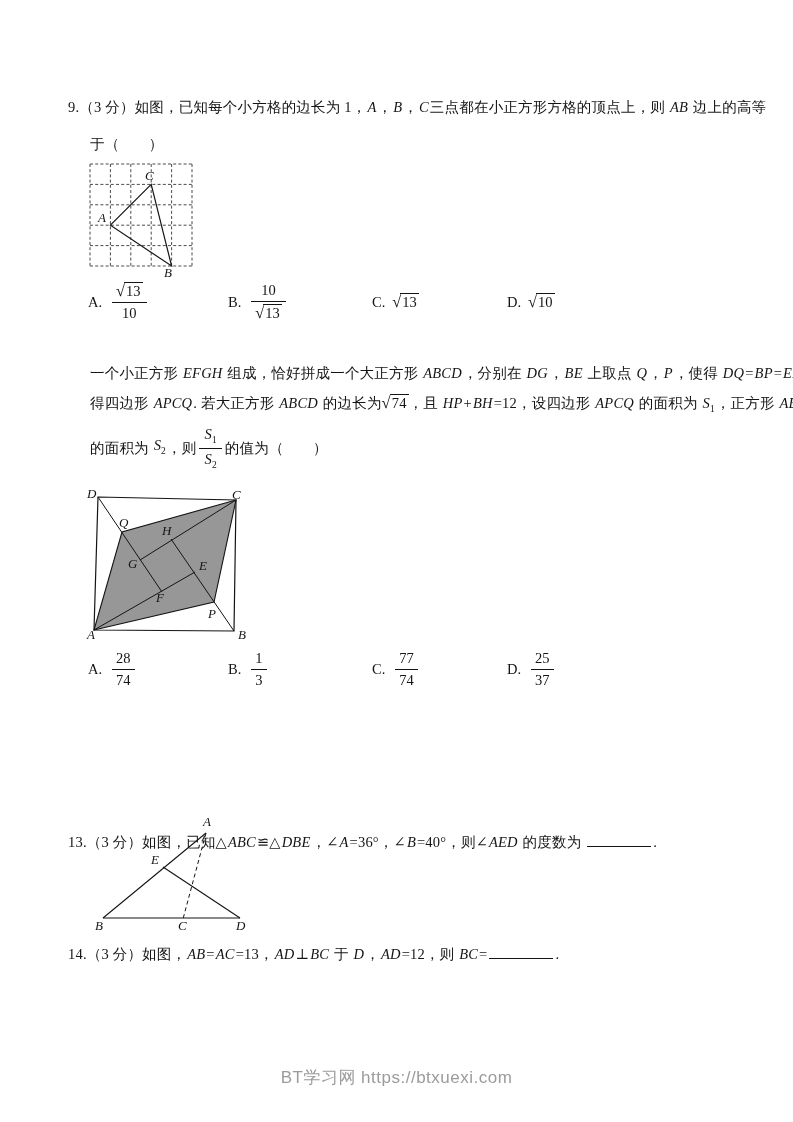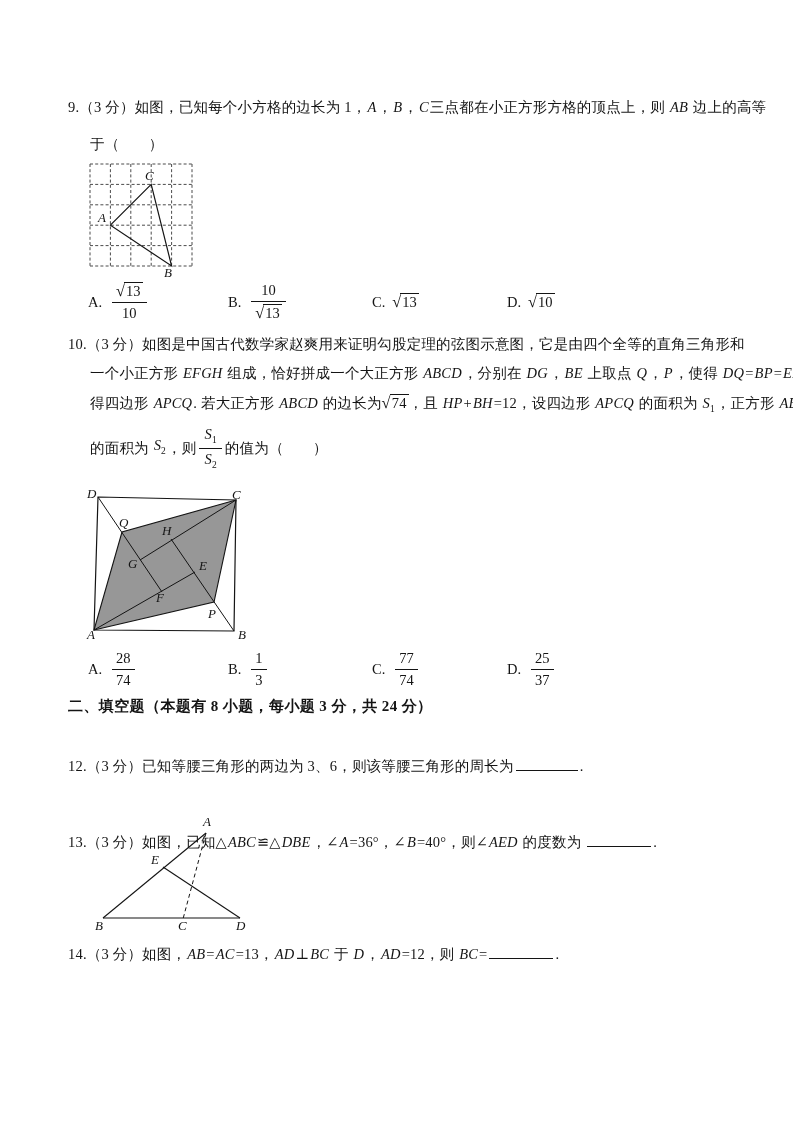--- a/index.html
+++ b/index.html
@@ -69,21 +69,20 @@
       <div class="opt" style="left: 372px;">
         <span class="olabel">C.</span>
         <span class="ocontent"><span class="sqrt"><span class="rsign">√</span><span class="rad">13</span></span></span>
       </div>
       <div class="opt" style="left: 507px;">
         <span class="olabel">D.</span>
         <span class="ocontent"><span class="sqrt"><span class="rsign">√</span><span class="rad">10</span></span></span>
       </div>
     </div>
 
-  <div class="tline" style="left:68px;top:334px"><span>10.（3 分）如图是中国古代数学家赵爽用来证明勾股定理的弦图示意图，它是由四个全等的直角三角形和</span></div>
   <div class="tline" style="left:90px;top:363px"><span>一个小正方形 </span><span><i class="mv">EFGH</i></span><span> 组成，恰好拼成一个大正方形 </span><span><i class="mv">ABCD</i></span><span>，分别在 </span><span><i class="mv">DG</i></span><span>，</span><span><i class="mv">BE</i></span><span> 上取点 </span><span><i class="mv">Q</i></span><span>，</span><span><i class="mv">P</i></span><span>，使得 </span><span><i class="mv">DQ</i></span><span>=</span><span><i class="mv">BP</i></span><span>=</span><span><i class="mv">EF</i></span></div>
   <div class="tline" style="left:90px;top:393px"><span>得四边形 </span><span><i class="mv">APCQ</i></span><span>. 若大正方形 </span><span><i class="mv">ABCD</i></span><span> 的边长为</span><span class="sqrt"><span class="rsign">√</span><span class="rad">74</span></span><span>，且 </span><span><i class="mv">HP</i></span><span>+</span><span><i class="mv">BH</i></span><span>=12，设四边形 </span><span><i class="mv">APCQ</i></span><span> 的面积为 </span><span><i class="mv">S<sub>1</sub></i></span><span>，正方形 </span><span><i class="mv">ABCD</i></span></div>
   <div class="tline vcenter" style="left:90px;top:424px;height:48px">
       <span>的面积为 </span>
       <span><i class="mv">S<sub>2</sub></i></span>
       <span>，则</span>
       <span class="frac"><span class="num"><span><i class="mv">S<sub>1</sub></i></span></span><span class="den"><span><i class="mv">S<sub>2</sub></i></span></span></span>
       <span>的值为（　　）</span>
     </div>
 
@@ -120,35 +119,34 @@
       <div class="opt" style="left: 372px;">
         <span class="olabel">C.</span>
         <span class="ocontent"><span class="frac"><span class="num"><span>77</span></span><span class="den"><span>74</span></span></span></span>
       </div>
       <div class="opt" style="left: 507px;">
         <span class="olabel">D.</span>
         <span class="ocontent"><span class="frac"><span class="num"><span>25</span></span><span class="den"><span>37</span></span></span></span>
       </div>
     </div>
 
-  <div class="tline bold" style="left:68px;top:696px">二、填空题（本题有 8 小题，每小题 3 分，共 24 分）</div>
 
-  <div class="tline" style="left:68px;top:756px"><span>12.（3 分）已知等腰三角形的两边为 3、6，则该等腰三角形的周长为</span><span class="blank" style="width: 62px;"></span><span>.</span></div>
   <div class="tline" style="left:68px;top:832px"><span>13.（3 分）如图，已知△</span><span><i class="mv">ABC</i></span><span>≌△</span><span><i class="mv">DBE</i></span><span>，∠</span><span><i class="mv">A</i></span><span>=36°，∠</span><span><i class="mv">B</i></span><span>=40°，则∠</span><span><i class="mv">AED</i></span><span> 的度数为 </span><span class="blank" style="width: 64px;"></span><span>.</span></div>
 
   <svg class="figure" style="left:93px;top:816px" width="165" height="120" viewBox="0 0 165 120">
     <g stroke="#141414" stroke-width="1.1" fill="none">
       <line x1="10" y1="102" x2="113" y2="17"></line>
       <line x1="10" y1="102" x2="147" y2="102"></line>
       <line x1="70" y1="51" x2="147" y2="102"></line>
     </g>
     <line x1="113" y1="17" x2="90" y2="103" stroke="#141414" stroke-width="1" stroke-dasharray="4 3"></line>
     <text class="figlabel" x="110" y="10">A</text>
     <text class="figlabel" x="58" y="48">E</text>
     <text class="figlabel" x="2" y="114">B</text>
     <text class="figlabel" x="85" y="114">C</text>
     <text class="figlabel" x="143" y="114">D</text>
   </svg>
 
   <div class="tline" style="left:68px;top:944px"><span>14.（3 分）如图，</span><span><i class="mv">AB</i></span><span>=</span><span><i class="mv">AC</i></span><span>=13，</span><span><i class="mv">AD</i></span><span>⊥</span><span><i class="mv">BC</i></span><span> 于 </span><span><i class="mv">D</i></span><span>，</span><span><i class="mv">AD</i></span><span>=12，则 </span><span><i class="mv">BC</i></span><span>=</span><span class="blank" style="width: 64px;"></span><span>.</span></div>
 
+  <div class="footer" style="color: rgb(155, 155, 155);">BT学习网 https://btxuexi.com</div>
 
 </div>
 
 </body></html>

